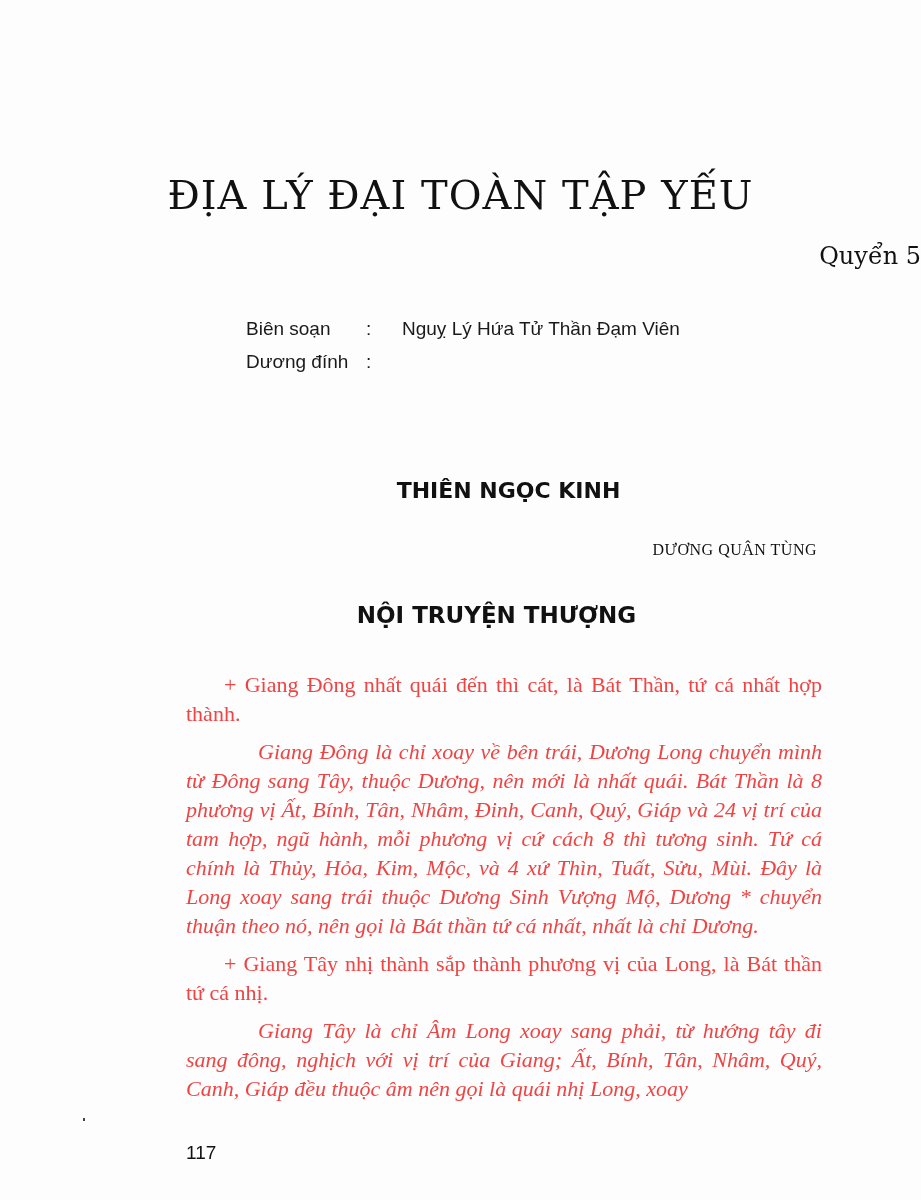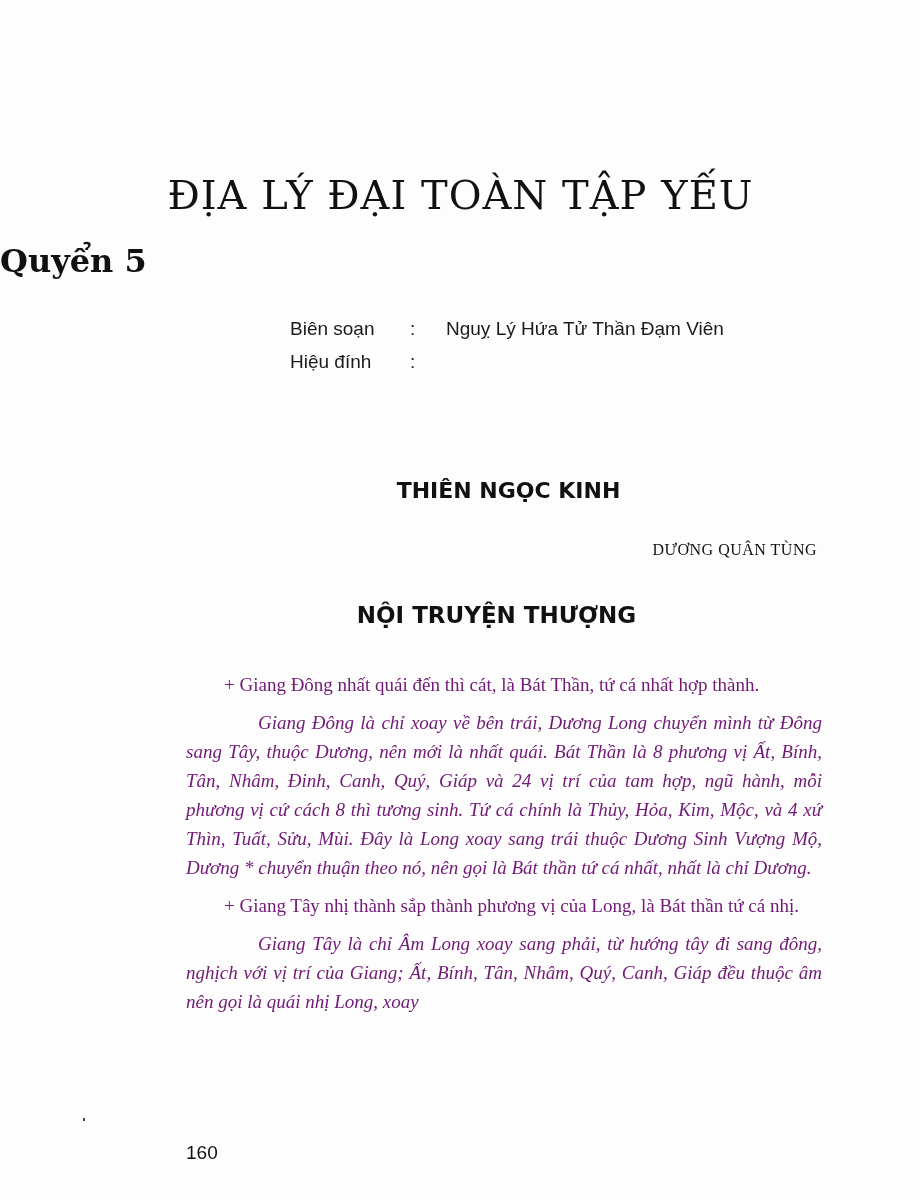--- a/index.html
+++ b/index.html
@@ -3,44 +3,44 @@
 <meta charset="utf-8">
 <style>
   html, body { margin: 0; padding: 0; background: #ffffff; }
   body { width: 921px; height: 1200px; position: relative; overflow: hidden; color: #141414; }
   .page { position: absolute; left: 0; top: 0; width: 921px; height: 1200px; background: #fdfdfd; }
   .title {
     position: absolute; left: 0; width: 921px; top: 172px; text-align: center;
     font-family: "DejaVu Serif", serif; font-size: 40px; letter-spacing: 1px; color: #111;
   }
   .volume {
-    position: absolute; left: 0; width: 921px; top: 242px; text-align: left;
-    font-family: "DejaVu Serif", serif; font-weight: bold; font-size: 32px; color: #111;
+    position: absolute; left: 0; width: 921px; top: 242px; text-align: right;
+    font-family: "DejaVu Serif", serif; font-weight: normal; font-size: 24px; color: #111;
   }
   .credits {
     position: absolute; left: 246px; top: 312px;
     font-family: "Liberation Sans", sans-serif; font-size: 19px; line-height: 33px; color: #1a1a1a;
   }
   .credit-row { display: flex; }
-  .credit-label { width: 120px; margin-left: 44px; }
+  .credit-label { width: 120px; }
   .credit-colon { width: 36px; }
   .credit-value { }
   .section-title {
     position: absolute; left: 0; width: 921px; text-align: center;
     font-family: "DejaVu Sans", sans-serif; font-weight: bold; font-size: 22px; color: #111;
   }
   .sec1 { top: 478px; left: 48px; }
   .sec2 { top: 602px; left: 36px; font-size: 23px; }
   .author {
     position: absolute; right: 104px; top: 541px;
     font-family: Liberation Serif, serif; font-size: 16px; letter-spacing: 0.5px; color: #111;
   }
   .body-text {
     position: absolute; left: 186px; top: 670px; width: 636px;
-    font-family: "Liberation Serif", serif; font-size: 19px; line-height: 29px; color: #701a75;
+    font-family: "Liberation Serif", serif; font-size: 22px; line-height: 29px; color: #ef4444;
     text-align: justify;
   }
   .para { margin: 0 0 9px 0; }
   .para.plus { text-indent: 38px; }
   .para.indent { text-indent: 72px; font-style: italic; }
   .page-number {
     position: absolute; left: 186px; top: 1142px;
     font-family: "Liberation Sans", sans-serif; font-size: 19px; color: #111;
   }
   .speck { position: absolute; left: 83px; top: 1118px; width: 2px; height: 3px; background: #444; }
@@ -52,31 +52,31 @@
   <div class="title">ĐỊA LÝ ĐẠI TOÀN TẬP YẾU</div>
   <div class="volume">Quyển 5</div>
 
   <div class="credits">
     <div class="credit-row">
       <span class="credit-label">Biên soạn</span>
       <span class="credit-colon">:</span>
       <span class="credit-value">Nguỵ Lý Hứa Tử Thần Đạm Viên</span>
     </div>
     <div class="credit-row">
-      <span class="credit-label">Hiệu đính</span>
+      <span class="credit-label">Dương đính</span>
       <span class="credit-colon">:</span>
     </div>
   </div>
 
   <div class="section-title sec1">THIÊN NGỌC KINH</div>
   <div class="author">DƯƠNG QUÂN TÙNG</div>
   <div class="section-title sec2">NỘI TRUYỆN THƯỢNG</div>
 
   <div class="body-text">
     <p class="para plus">+ Giang Đông nhất quái đến thì cát, là Bát Thần, tứ cá nhất hợp thành.</p>
     <p class="para indent">Giang Đông là chỉ xoay về bên trái, Dương Long chuyển mình từ Đông sang Tây, thuộc Dương, nên mới là nhất quái. Bát Thần là 8 phương vị Ất, Bính, Tân, Nhâm, Đinh, Canh, Quý, Giáp và 24 vị trí của tam hợp, ngũ hành, mỗi phương vị cứ cách 8 thì tương sinh. Tứ cá chính là Thủy, Hỏa, Kim, Mộc, và 4 xứ Thìn, Tuất, Sửu, Mùi. Đây là Long xoay sang trái thuộc Dương Sinh Vượng Mộ, Dương * chuyển thuận theo nó, nên gọi là Bát thần tứ cá nhất, nhất là chỉ Dương.</p>
     <p class="para plus">+ Giang Tây nhị thành sắp thành phương vị của Long, là Bát thần tứ cá nhị.</p>
     <p class="para indent">Giang Tây là chỉ Âm Long xoay sang phải, từ hướng tây đi sang đông, nghịch với vị trí của Giang; Ất, Bính, Tân, Nhâm, Quý, Canh, Giáp đều thuộc âm nên gọi là quái nhị Long, xoay</p>
   </div>
 
   <div class="speck"></div>
-  <div class="page-number">160</div>
+  <div class="page-number">117</div>
 </div>
 
 </body></html>

